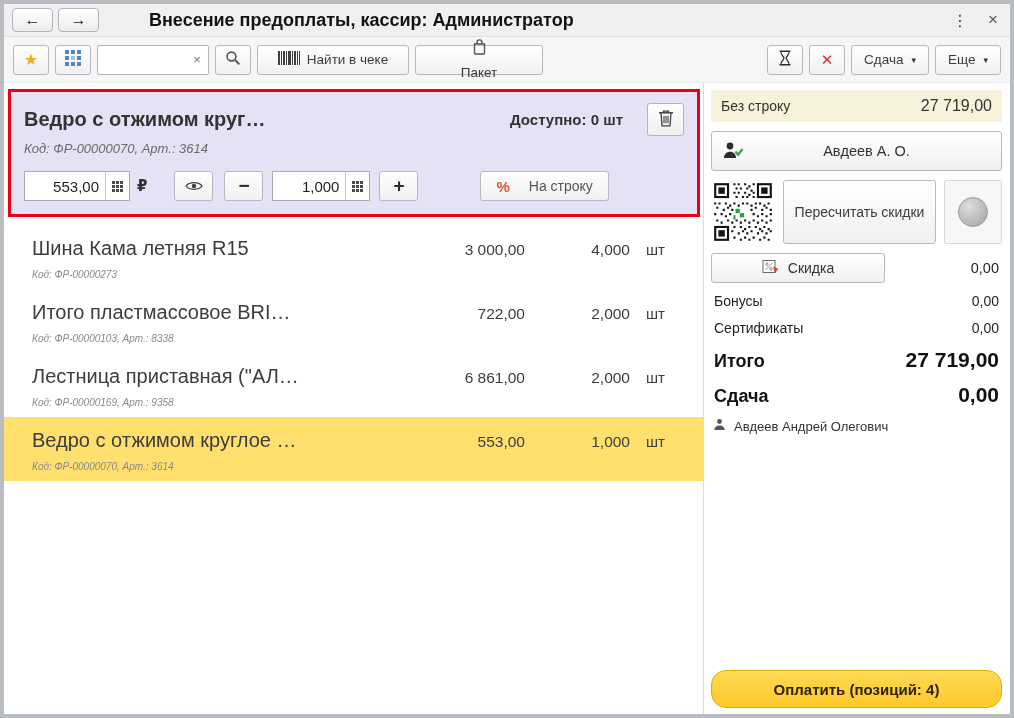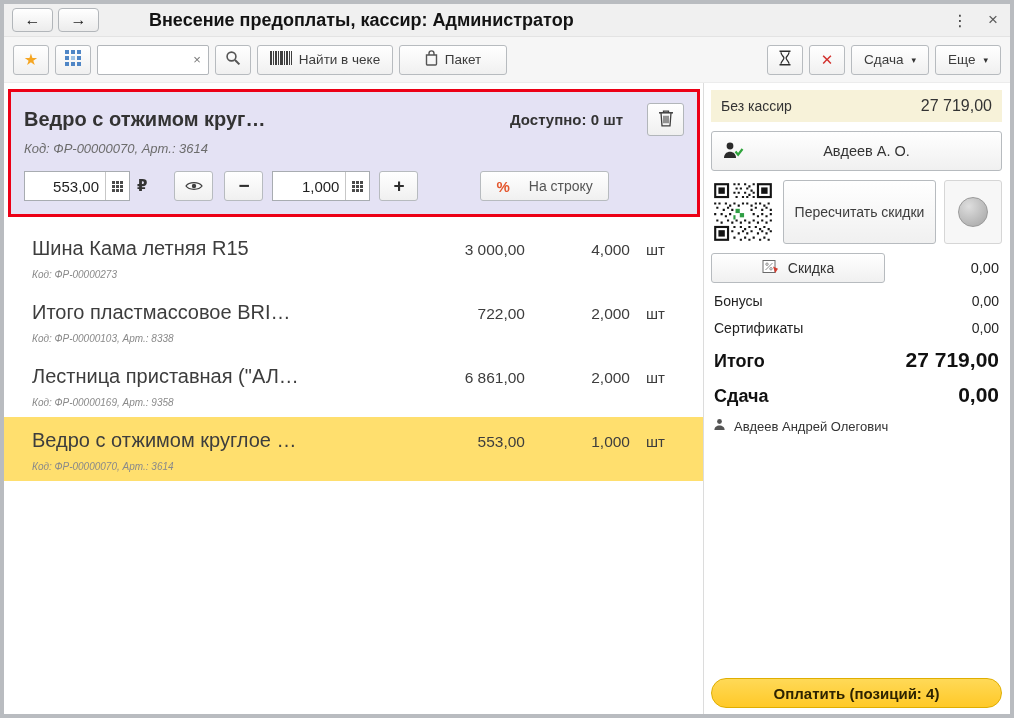--- a/index.html
+++ b/index.html
@@ -83,21 +83,21 @@
   .token-circle { width:30px; height:30px; border-radius:50%; background:radial-gradient(circle at 35% 30%, #dedede, #a3a3a3); border:1px solid #9a9a9a; }
   .disc-row { display:flex; justify-content:space-between; align-items:center; }
   .disc-btn { width:174px; height:30px; display:flex; align-items:center; justify-content:center; gap:9px;
               background:linear-gradient(#fff,#f0f0f0); border:1px solid #b7bbbf; border-radius:3px; font-size:14px; color:#333; cursor:pointer; }
   .disc-value { font-size:14.5px; color:#1f1f1f; padding-right:3px; }
   .kv { display:flex; justify-content:space-between; font-size:14px; color:#1f1f1f; padding:1px 3px; }
   .total-row { display:flex; justify-content:space-between; align-items:baseline; padding:2px 3px 0; }
   .total-label { font-size:18px; font-weight:bold; color:#111; }
   .total-value { font-size:21px; font-weight:bold; color:#111; }
   .customer-row { display:flex; align-items:center; gap:8px; font-size:13px; color:#333; padding:2px 2px 0; }
-  .pay-btn { margin-top:auto; height:30px; background:linear-gradient(#ffd957,#ffc928); border:1px solid #dfae00; border-radius:15px;
+  .pay-btn { margin-top:auto; height:38px; background:linear-gradient(#ffd957,#ffc928); border:1px solid #dfae00; border-radius:15px;
              font-size:15px; font-weight:bold; color:#2e2300; cursor:pointer; }
 </style>
 </head>
 <body>
 
 <div class="window">
 
   <div class="titlebar">
     <div class="nav-pair">
       <div class="nav-btn">
@@ -140,39 +140,39 @@
       <span class="tb-clear">×</span>
     </div>
     <div class="btn icon-btn">
       <span>
         <svg width="16" height="16" viewBox="0 0 16 16">
             <circle cx="6.5" cy="6.5" r="4.4" fill="none" stroke="#555" stroke-width="1.6"></circle>
             <line x1="10" y1="10" x2="14.4" y2="14.4" stroke="#555" stroke-width="2"></line>
           </svg>
       </span>
     </div>
-    <div class="btn" style="width:136px;">
+    <div class="btn" style="width:152px;">
       <span>
         <svg width="22" height="14" viewBox="0 0 22 14">
             <g fill="#3f3f3f">
               <rect width="2" height="14"></rect>
               <rect x="3" width="1" height="14"></rect>
               <rect x="5" width="2" height="14"></rect>
               <rect x="8" width="1" height="14"></rect>
               <rect x="10" width="3" height="14"></rect>
               <rect x="14" width="1" height="14"></rect>
               <rect x="16" width="2" height="14"></rect>
               <rect x="19" width="1" height="14"></rect>
               <rect x="21" width="1" height="14"></rect>
             </g>
           </svg>
       </span>
       <span>Найти в чеке</span>
     </div>
-    <div class="btn" style="width:108px;">
+    <div class="btn" style="width:128px;flex-direction:column;">
       <span>
         <svg width="13" height="16" viewBox="0 0 13 16">
             <path d="M1.5 5h10v9a1 1 0 0 1-1 1h-8a1 1 0 0 1-1-1z" fill="none" stroke="#555" stroke-width="1.4"></path>
             <path d="M4 5V3.4a2.5 2.5 0 0 1 5 0V5" fill="none" stroke="#555" stroke-width="1.4"></path>
           </svg>
       </span>
       <span>Пакет</span>
     </div>
     <div class="spacer"></div>
     <div class="btn icon-btn">
@@ -316,21 +316,21 @@
           </div>
           <div class="item-code">Код: ФР-00000070, Арт.: 3614</div>
         </div>
 
       </div>
     </div>
 
     <div class="right-col">
 
       <div class="nodisc">
-        <span>Без кассир</span>
+        <span>Без строку</span>
         <span class="nodisc-value">27 719,00</span>
       </div>
 
       <div class="cashier-btn">
         <span class="left-ic">
           <svg width="23" height="19" viewBox="0 0 23 19">
               <circle cx="8" cy="5" r="3.4" fill="#2b2b2b"></circle>
               <path d="M2 17c0-4.2 3-6.2 6-6.2s6 2 6 6.2z" fill="#2b2b2b"></path>
               <path d="M13.5 10.5l2.6 3.2 4.4-5.7" stroke="#2fa43c" stroke-width="2.2" fill="none"></path>
             </svg>

